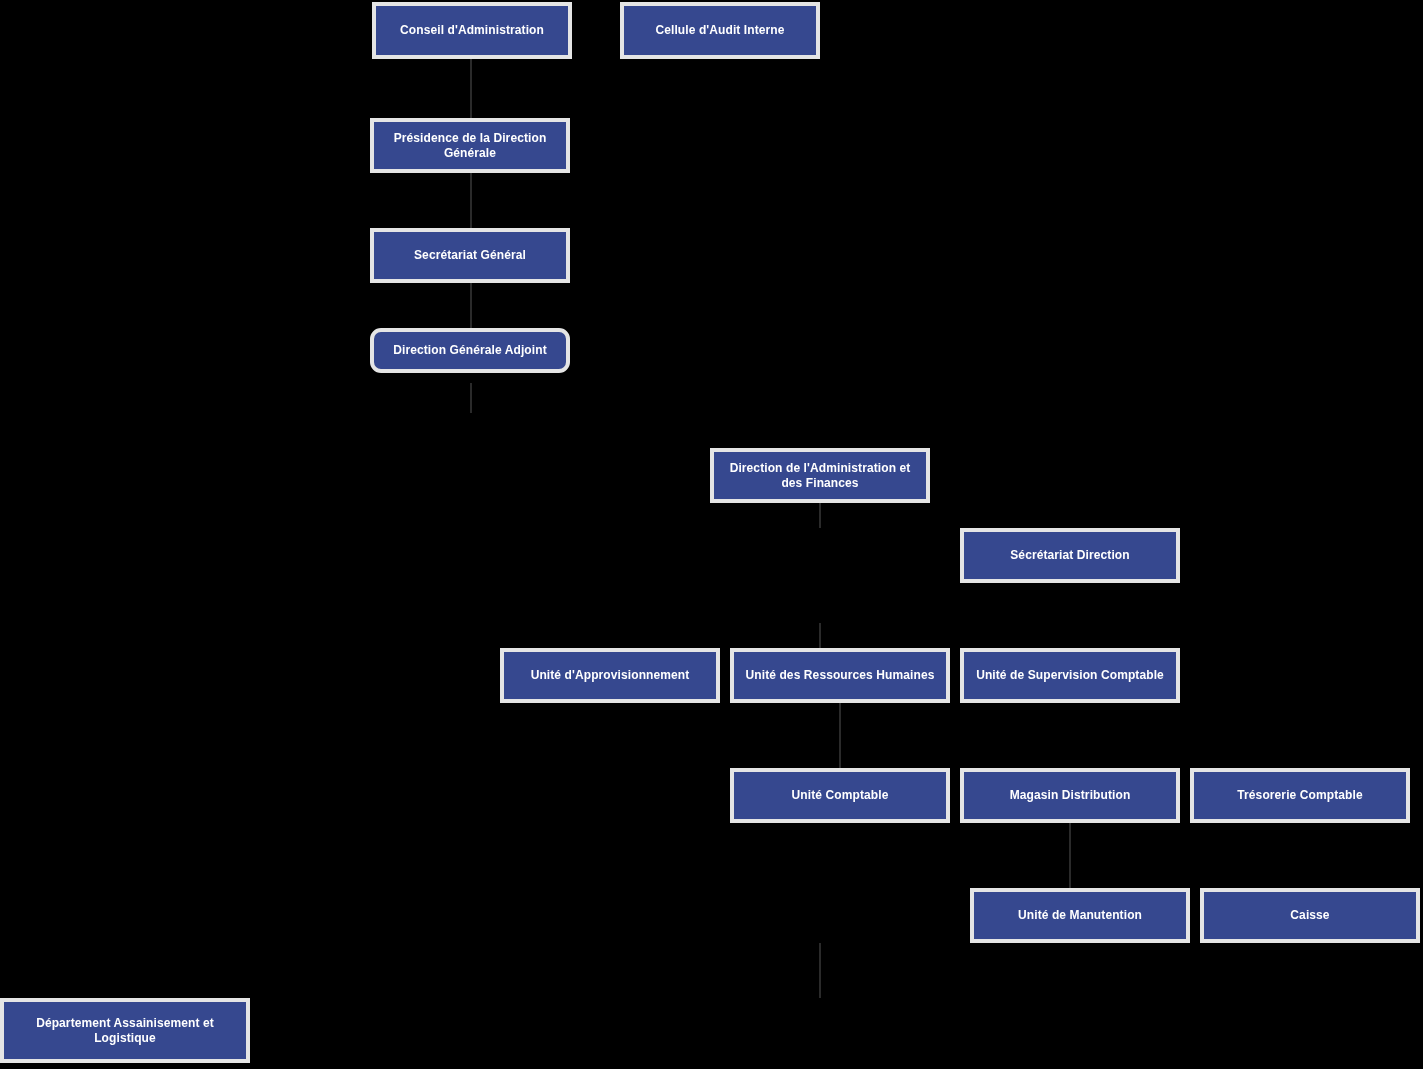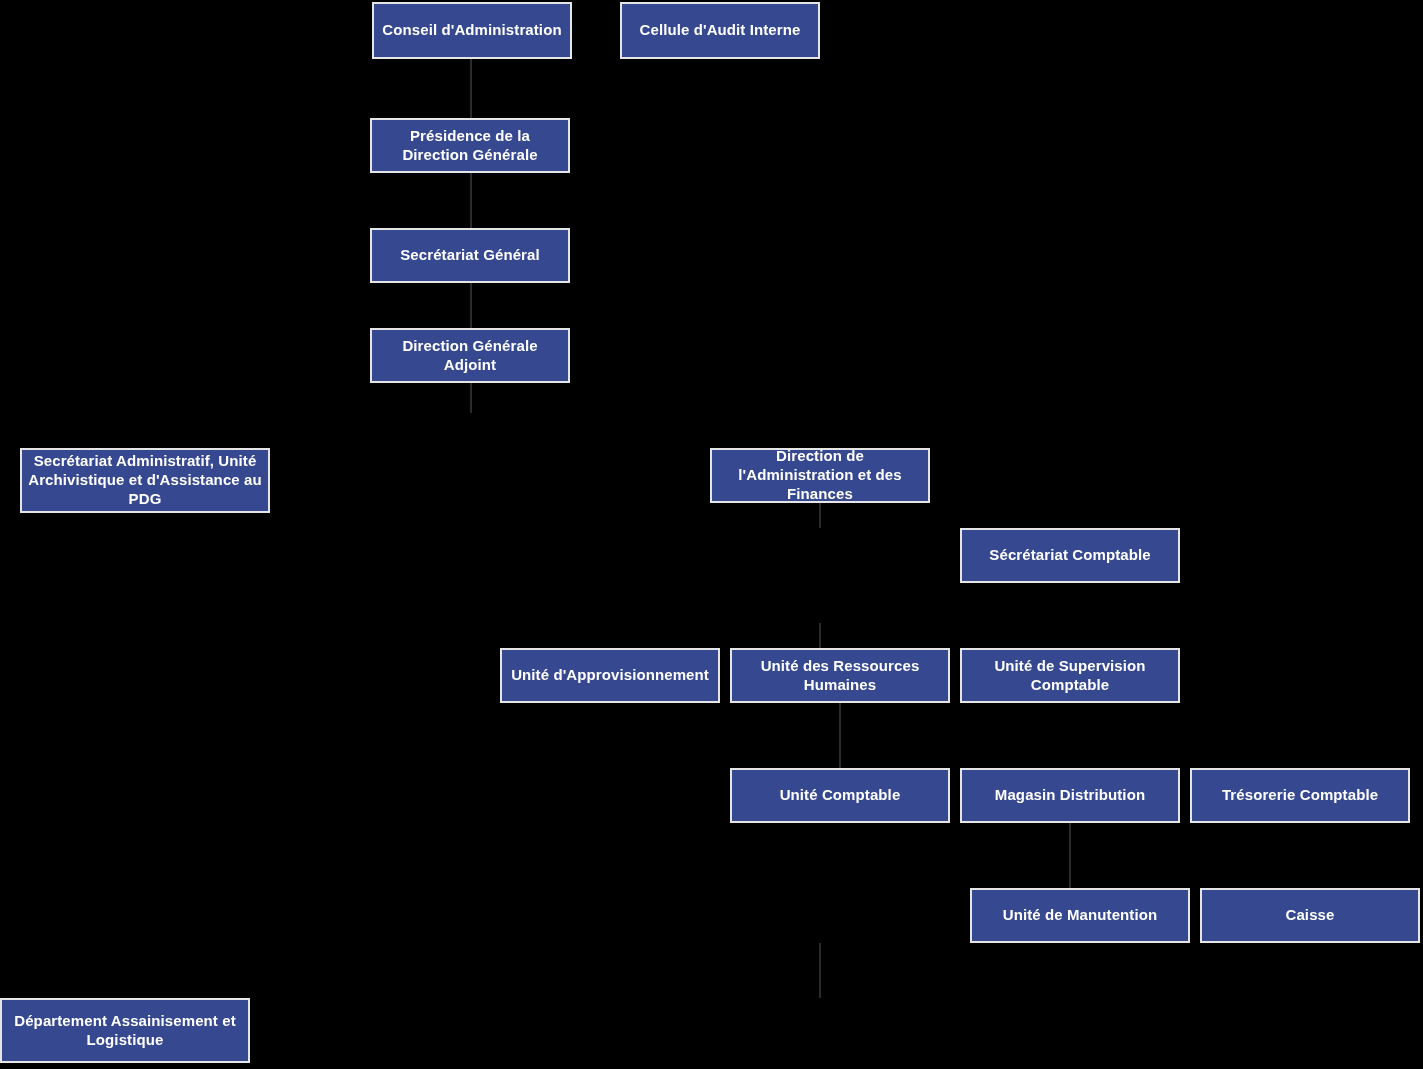--- a/index.html
+++ b/index.html
@@ -12,24 +12,24 @@
     width: 1423px;
     height: 1069px;
     background: #000000;
     overflow: hidden;
     font-family: "Liberation Sans", sans-serif;
   }
   .node {
     position: absolute;
     box-sizing: border-box;
     background: #36488f;
-    border: 2px solid #e5e5e5;
+    border: 4px solid #e5e5e5;
     color: #ffffff;
     font-weight: bold;
-    font-size: 15px;
+    font-size: 12px;
     line-height: 1.25;
     display: flex;
     align-items: center;
     justify-content: center;
     text-align: center;
     padding: 2px 5px;
     letter-spacing: 0.1px;
   }
   .connector {
     position: absolute;
@@ -54,31 +54,28 @@
     </div>
     <div class="node" style="left: 620px; top: 2px; width: 200px; height: 57px;">
       <span>Cellule d'Audit Interne</span>
     </div>
     <div class="node" style="left: 370px; top: 118px; width: 200px; height: 55px;">
       <span>Présidence de la Direction Générale</span>
     </div>
     <div class="node" style="left: 370px; top: 228px; width: 200px; height: 55px;">
       <span>Secrétariat Général</span>
     </div>
-    <div class="node" style="left: 370px; top: 328px; width: 200px; height: 55px;">
+    <div class="node" style="left: 370px; top: 328px; width: 200px; height: 45px; border-radius: 11px;">
       <span>Direction Générale Adjoint</span>
-    </div>
-    <div class="node" style="left: 20px; top: 448px; width: 250px; height: 65px;">
-      <span>Secrétariat Administratif, Unité Archivistique et d'Assistance au PDG</span>
     </div>
     <div class="node" style="left: 710px; top: 448px; width: 220px; height: 55px;">
       <span>Direction de l'Administration et des Finances</span>
     </div>
     <div class="node" style="left: 960px; top: 528px; width: 220px; height: 55px;">
-      <span>Sécrétariat Comptable</span>
+      <span>Sécrétariat Direction</span>
     </div>
     <div class="node" style="left: 500px; top: 648px; width: 220px; height: 55px;">
       <span>Unité d'Approvisionnement</span>
     </div>
     <div class="node" style="left: 730px; top: 648px; width: 220px; height: 55px; justify-content: center;">
       <span>Unité des Ressources Humaines</span>
     </div>
     <div class="node" style="left: 960px; top: 648px; width: 220px; height: 55px;">
       <span>Unité de Supervision Comptable</span>
     </div>

